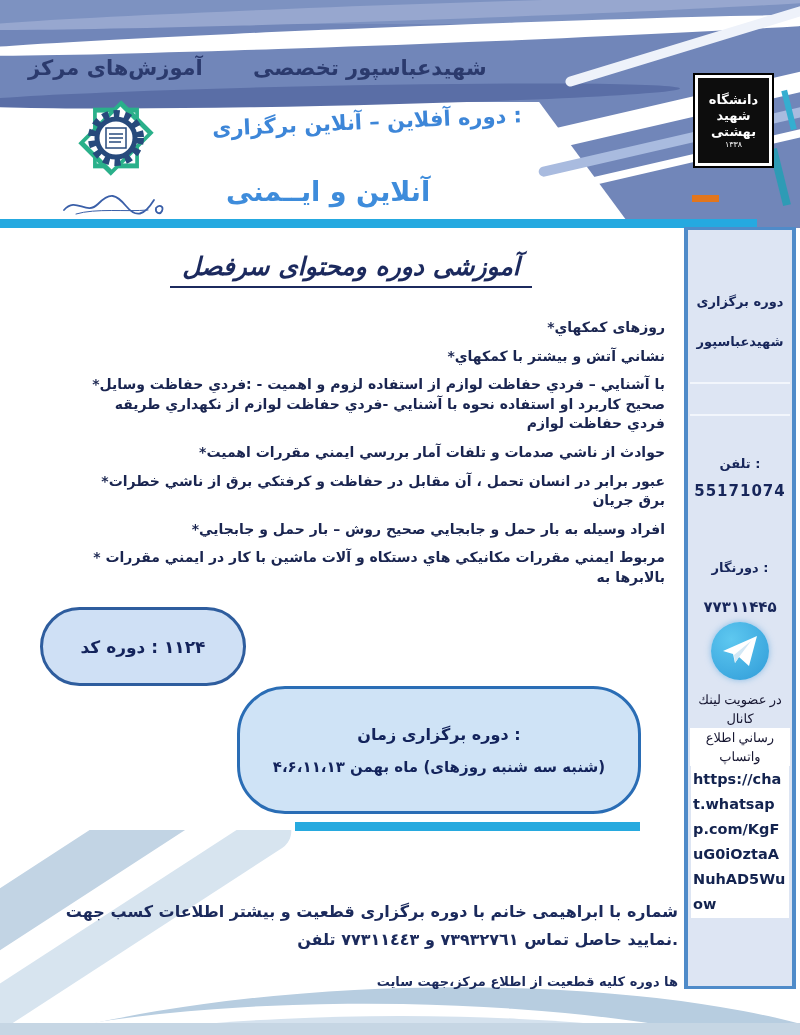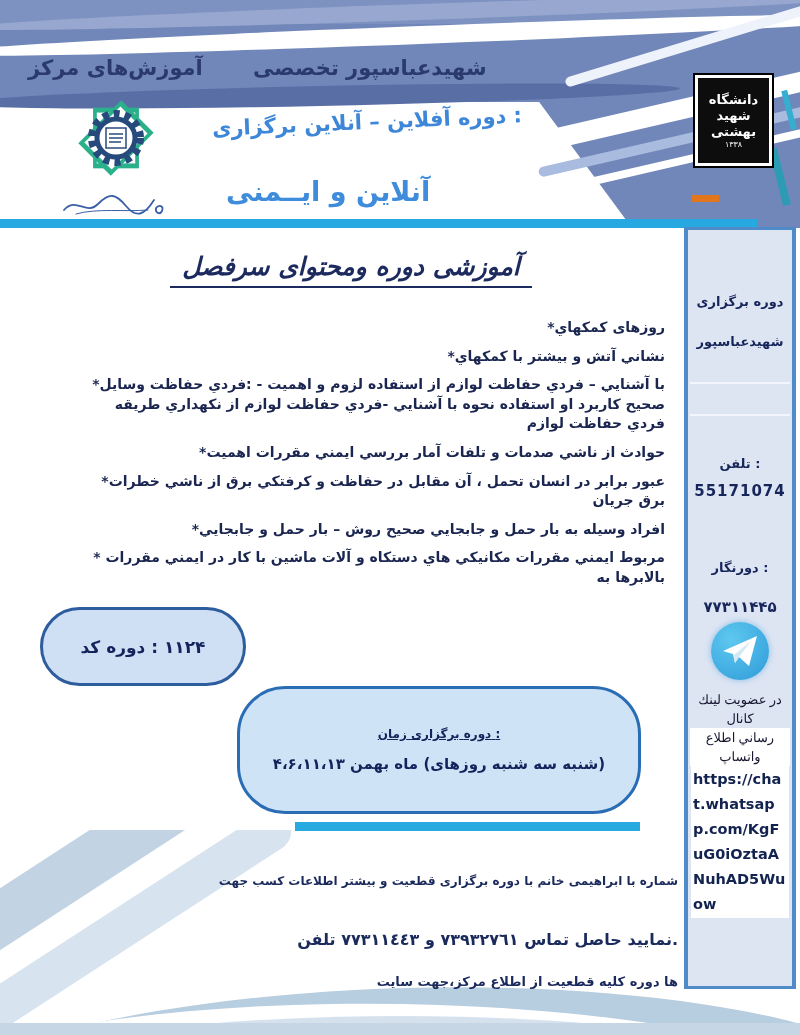--- a/index.html
+++ b/index.html
@@ -52,21 +52,21 @@
 
   .code-pill { position:absolute; left:40px; top:607px; width:206px; height:79px; background:#cfe0f5;
                border:3px solid #2e5d9e; border-radius:40px; display:flex; align-items:center;
                justify-content:center; z-index:2; }
   .code-pill .txt { font-size:17px; font-weight:bold; color:#13235b; direction:ltr; white-space:nowrap; }
 
   .sched-box { position:absolute; left:237px; top:686px; width:404px; height:128px; background:#cfe3f6;
                border:3px solid #2a6db5; border-radius:48px; display:flex; flex-direction:column;
                align-items:center; justify-content:center; gap:14px; z-index:2; }
   .sched-box .l1, .sched-box .l2 { font-weight:bold; color:#13235b; direction:ltr; white-space:nowrap; }
-  .sched-box .l1 { font-size:12px;text-decoration:underline; }
+  .sched-box .l1 { font-size:16px; }
   .sched-box .l2 { font-size:15px; }
 
   .cyan-underline { position:absolute; left:295px; top:822px; width:345px; height:9px; background:#27aadf; z-index:2; }
 
   
   .panel { position:absolute; left:684px; top:227px; width:112px; height:762px; background:#dde5f3;
            border:4px solid #4f8bc9; border-top-width:3px; border-bottom-width:3px; z-index:5; }
   .panel .p-line { position:absolute; left:0; width:100%; text-align:center; font-size:13px;
                    font-weight:bold; color:#17265a; direction:ltr; }
   .panel .p-num { font-size:15px; letter-spacing:1px; }
@@ -88,21 +88,21 @@
            transform:rotate(-33deg); border-radius:22px; }
   .waveA { position:absolute; left:-120px; top:158px; width:1060px; height:280px; background:#b7cde0;
            border-radius:50%; transform:rotate(-1.5deg); }
   .waveW { position:absolute; left:-160px; top:174px; width:1120px; height:290px; background:#fff;
            border-radius:50%; transform:rotate(1deg); }
   .waveB { position:absolute; left:-210px; top:186px; width:1220px; height:300px; background:#d5e2ee;
            border-radius:50%; }
   .strip { position:absolute; left:0; top:193px; width:800px; height:12px; background:#c6d6e4; }
   .f-text { position:absolute; right:122px; direction:ltr; white-space:nowrap; font-weight:bold;
             color:#1b2a5c; z-index:3; }
-  .f-l1 { top:44px; font-size:12px; }
+  .f-l1 { top:72px; font-size:16px; }
   .f-l2 { top:100px; font-size:16px; }
   .f-l3 { top:144px; font-size:13px; }
   .f-url { position:absolute; left:95px; top:136px; font-family:"Liberation Serif", serif; font-size:19px;
            font-weight:bold; color:#15265e; direction:ltr; z-index:3; }
 </style>
 </head>
 <body>
 
 <div class="header">
   <div class="hdr-wedge"></div>

